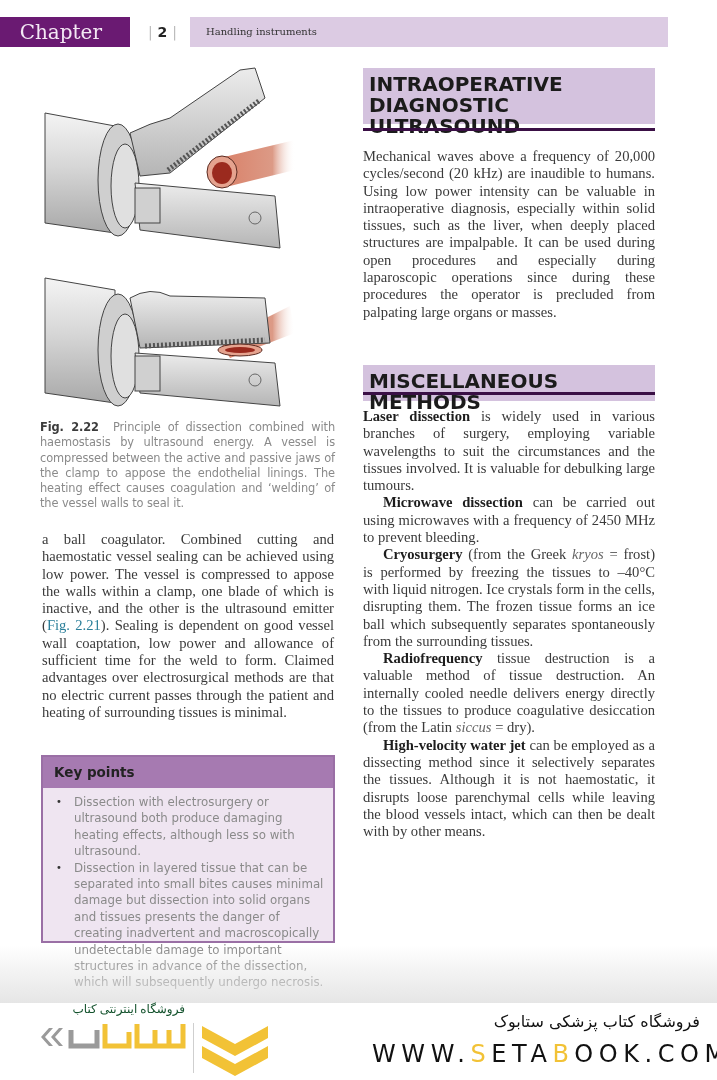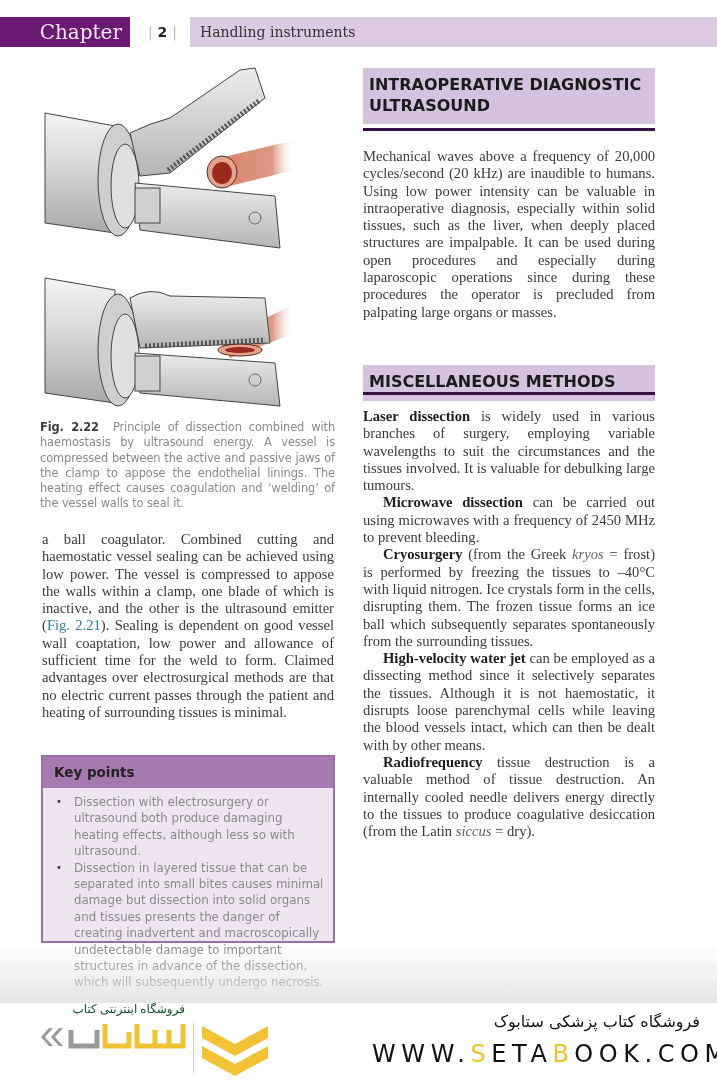--- a/index.html
+++ b/index.html
@@ -1,26 +1,26 @@
 <!DOCTYPE html>
 <html><head>
 <meta charset="utf-8">
 <style>
   * { box-sizing: border-box; margin: 0; padding: 0; }
   html, body { width: 717px; height: 1080px; background: #ffffff; overflow: hidden; }
   body { position: relative; font-family: "Liberation Serif", serif; color: #3a3a3a; }
 
   
   .hdr-chapter { position: absolute; left: 0; top: 17px; width: 130px; height: 30px; background: #6a1a72;
-    color: #f3e8f4; font-family: "DejaVu Serif", serif; font-size: 20px; text-align: right; padding-right: 8px; line-height: 30px; }
+    color: #f3e8f4; font-family: "DejaVu Serif", serif; font-size: 20px; text-align: right; padding-right: 28px; line-height: 30px; }
   .hdr-num { position: absolute; left: 148px; top: 17px; height: 30px; line-height: 31px; font-family: "DejaVu Sans", sans-serif;
     font-weight: bold; font-size: 14px; color: #222; }
   .hdr-num .bar { color: #bbb; font-weight: normal; }
-  .hdr-title { position: absolute; left: 190px; top: 17px; width: 527px; height: 30px; background: #dccbe3;
-    font-family: "DejaVu Serif", serif; font-size: 14px; color: #333; line-height: 30px; padding-left: 10px; }
+  .hdr-title { position: absolute; left: 190px; top: 17px; width: 478px; height: 30px; background: #dccbe3;
+    font-family: "DejaVu Serif", serif; font-size: 10px; color: #333; line-height: 30px; padding-left: 16px; }
 
   
   .figure { position: absolute; left: 40px; top: 58px; width: 300px; height: 355px; }
   .caption { position: absolute; left: 40px; top: 420px; width: 295px; font-family: "DejaVu Sans", sans-serif;
     font-size: 11.4px; line-height: 15.3px; color: #8a8a8a; text-align: justify; letter-spacing: -0.1px; }
   .caption b { color: #3c3c3c; }
 
   .body-left { position: absolute; left: 42px; top: 531px; width: 292px; font-size: 14.6px; line-height: 17.3px; text-align: justify; color: #3a3a3a; }
   .link { color: #2b7f9a; }
 
@@ -28,21 +28,21 @@
   .keypoints { position: absolute; left: 41px; top: 755px; width: 294px; height: 188px; border: 2px solid #9a6fa5; background: #efe5f1; }
   .kp-head { background: #a67ab1; height: 31px; padding-left: 11px; font-family: "DejaVu Sans", sans-serif; font-weight: bold;
     font-size: 13.5px; line-height: 31px; color: #222; }
   .kp-list { list-style: none; padding: 6px 8px 0 11px; }
   .kp-list li { position: relative; padding-left: 20px; font-family: "DejaVu Sans", sans-serif; font-size: 11.8px;
     line-height: 16.4px; color: #8a8a8a; }
   .kp-list li .bullet { position: absolute; left: 2px; top: 0; color: #333; font-size: 10px; }
 
   
   .sec-head { position: absolute; left: 363px; width: 292px; background: #d4c2de; font-family: "DejaVu Sans", sans-serif;
-    font-weight: bold; font-size: 16px; color: #1b1b1b; padding: 6px 6px 5px 6px; line-height: 21px; }
+    font-weight: bold; font-size: 20px; color: #1b1b1b; padding: 6px 6px 5px 6px; line-height: 21px; }
   .sec-rule { position: absolute; left: 363px; width: 292px; height: 3px; background: #3a0f45; }
   .body-right { position: absolute; left: 363px; width: 292px; font-size: 14.6px; line-height: 17.3px; text-align: justify; color: #3a3a3a; }
   .body-right p.indent { text-indent: 20px; }
   .body-right b { color: #1d1d1d; }
   .body-right i { color: #666; }
 
   
   .fade { position: absolute; left: 0; top: 945px; width: 717px; height: 58px;
     background: linear-gradient(to bottom, rgba(255,255,255,0) 0%, rgba(225,225,225,0.85) 100%); }
   .banner { position: absolute; left: 0; top: 1003px; width: 717px; height: 77px; background: #ffffff; }
@@ -137,22 +137,22 @@
 <div class="sec-head" style="top:68px;height:56px;">INTRAOPERATIVE DIAGNOSTIC ULTRASOUND</div>
 <div class="sec-rule" style="top:128px;"></div>
 <div class="body-right" style="top:148px;">Mechanical waves above a frequency of 20,000 cycles/second (20 kHz) are inaudible to humans. Using low power intensity can be valuable in intraoperative diagnosis, especially within solid tissues, such as the liver, when deeply placed structures are impalpable. It can be used during open procedures and especially during laparoscopic operations since during these procedures the operator is precluded from palpating large organs or masses.</div>
 
 <div class="sec-head" style="top:352px;height:36px;margin-top:13px;">MISCELLANEOUS METHODS</div>
 <div class="sec-rule" style="top:392px;"></div>
 <div class="body-right" style="top:408px;">
   <p><b>Laser dissection</b><span> is widely used in various branches of surgery, employing variable wavelengths to suit the circumstances and the tissues involved. It is valuable for debulking large tumours.</span></p>
   <p class="indent"><b>Microwave dissection</b><span> can be carried out using microwaves with a frequency of 2450 MHz to prevent bleeding.</span></p>
   <p class="indent"><b>Cryosurgery</b><span> (from the Greek </span><i>kryos</i><span> = frost) is performed by freezing the tissues to –40°C with liquid nitrogen. Ice crystals form in the cells, disrupting them. The frozen tissue forms an ice ball which subsequently separates spontaneously from the surrounding tissues.</span></p>
+  <p class="indent"><b>Radiofrequency</b><span> tissue destruction is a valuable method of tissue destruction. An internally cooled needle delivers energy directly to the tissues to produce coagulative desiccation (from the Latin </span><i>siccus</i><span> = dry).</span></p>
   <p class="indent"><b>High-velocity water jet</b><span> can be employed as a dissecting method since it selectively separates the tissues. Although it is not haemostatic, it disrupts loose parenchymal cells while leaving the blood vessels intact, which can then be dealt with by other means.</span></p>
-  <p class="indent"><b>Radiofrequency</b><span> tissue destruction is a valuable method of tissue destruction. An internally cooled needle delivers energy directly to the tissues to produce coagulative desiccation (from the Latin </span><i>siccus</i><span> = dry).</span></p>
 </div>
 
 <div class="fade"></div>
 <div class="banner"></div>
 
 <svg class="logo-word" viewBox="0 0 150 34">
   <path d="M4 17 L12 8 L16 8 L8 17 L16 26 L12 26 Z M14 17 L22 8 L26 8 L18 17 L26 26 L22 26 Z" fill="#9a9a9a"></path>
   <path d="M34 10 L34 26 L60 26 L60 10" fill="none" stroke="#9a9a9a" stroke-width="5"></path>
   <path d="M68 4 L68 26 L92 26 L92 12" fill="none" stroke="#f2c236" stroke-width="5"></path>
   <path d="M100 4 L100 26 L146 26 L146 4 M118 10 L118 26 M132 10 L132 26" fill="none" stroke="#f2c236" stroke-width="5"></path>

